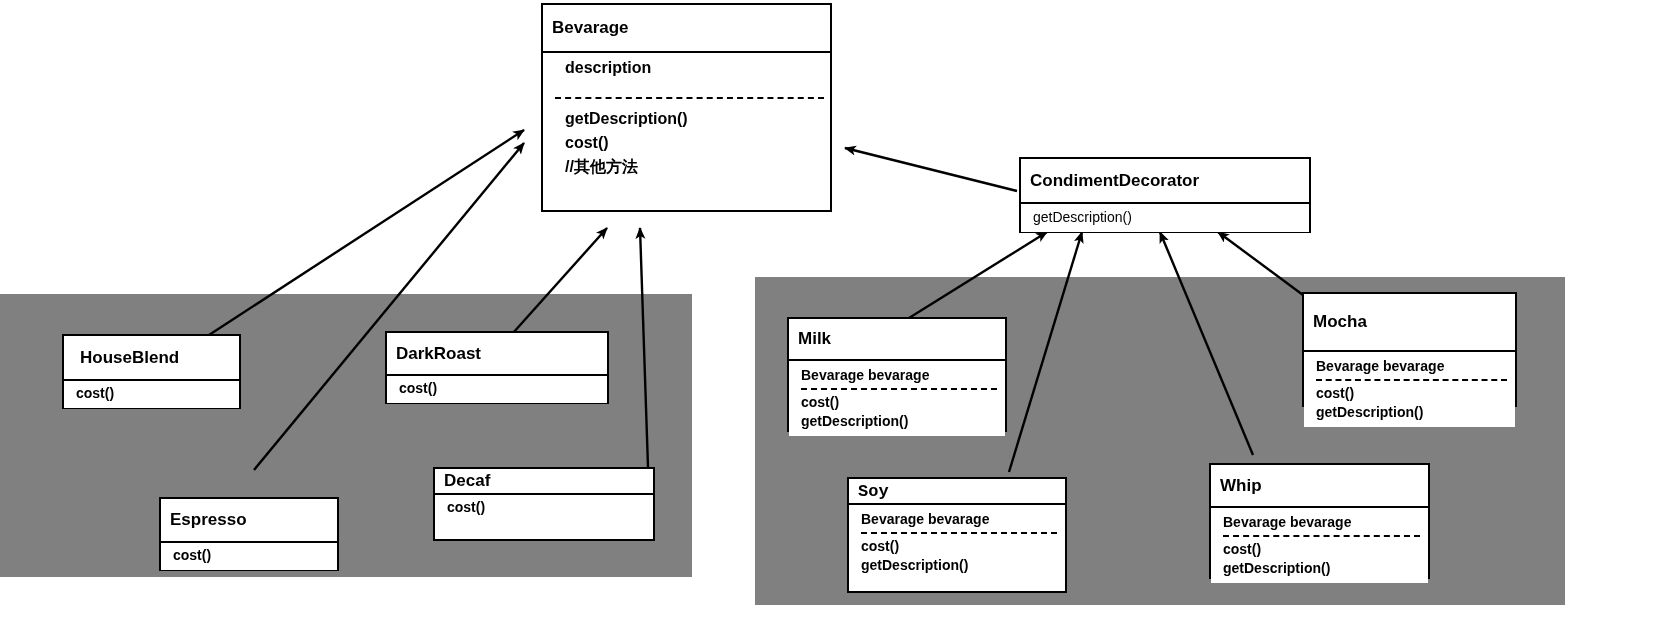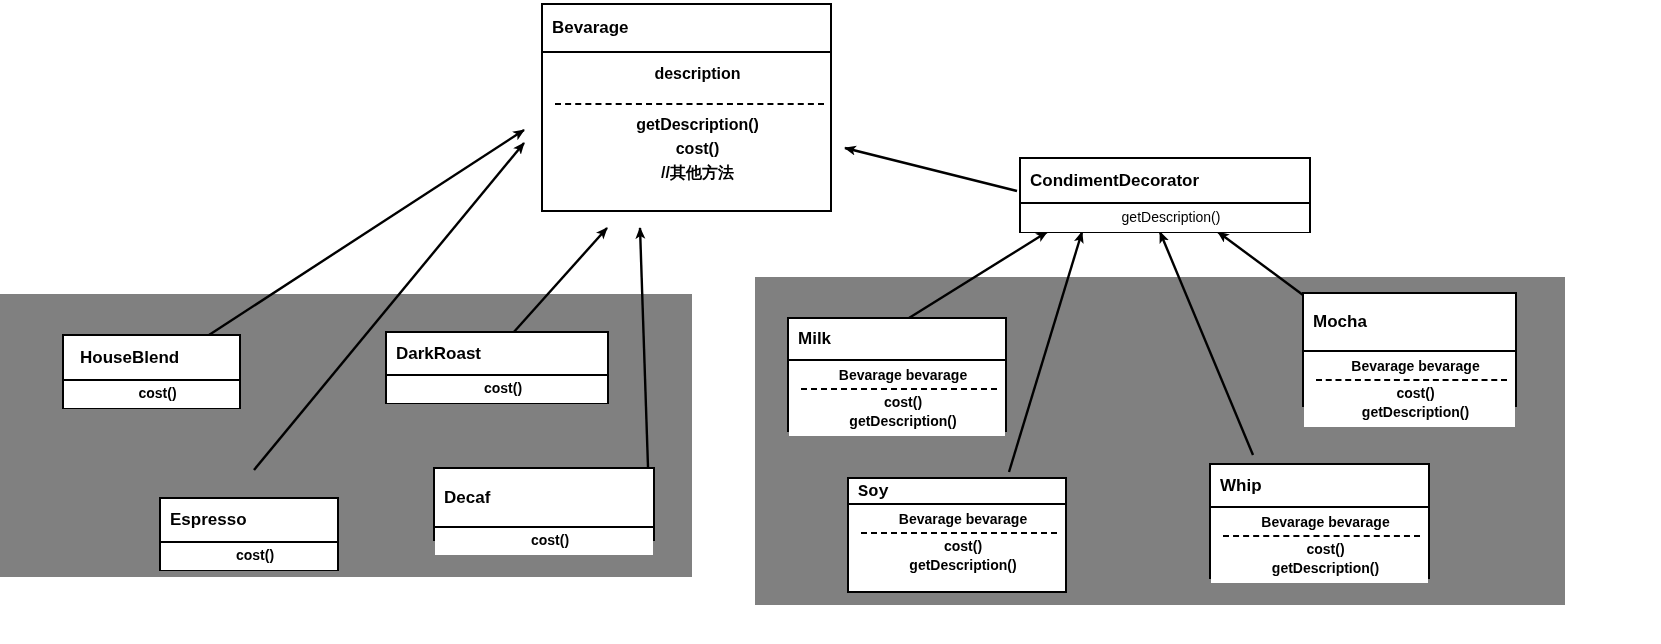--- a/index.html
+++ b/index.html
@@ -1,21 +1,21 @@
 <!DOCTYPE html>
 <html><head>
 <meta charset="utf-8">
 <style>
   html,body{margin:0;padding:0;background:#ffffff;}
   body{font-family:"Liberation Sans", sans-serif;}
   #canvas{position:relative;width:1661px;height:644px;background:#ffffff;overflow:hidden;}
 
   .panel{position:absolute;background:#808080;}
 
-  .uml{position:absolute;box-sizing:border-box;background:#ffffff;border:2px solid #000000;text-align:center;}
+  .uml{position:absolute;box-sizing:border-box;background:#ffffff;border:2px solid #000000;}
   .uml .title{
     box-sizing:border-box;
     font-size:17px;font-weight:bold;color:#000;
     padding:6px 0 6px 9px;
     display:flex;align-items:center;
     background:#ffffff;
   }
   .uml .sep{height:2px;background:#000;}
   .uml .body{box-sizing:border-box;background:#ffffff;padding:5px 0 5px 12px;}
   .uml .body .line{font-size:14px;color:#000;line-height:19px;white-space:nowrap;}
@@ -59,21 +59,21 @@
     <line x1="1009" y1="472" x2="1082" y2="232" stroke="#000" stroke-width="2.4" marker-end="url(#ahead)"></line>
 
     <line x1="1253" y1="455" x2="1160" y2="232" stroke="#000" stroke-width="2.4" marker-end="url(#ahead)"></line>
 
     <line x1="1303" y1="295" x2="1218" y2="232" stroke="#000" stroke-width="2.4" marker-end="url(#ahead)"></line>
   </svg>
 
   <div class="uml" style="left:541px; top:3px; width:291px; height:209px;">
     <div class="title bev-title" style="height:46px;">Bevarage</div>
     <div class="sep"></div>
-    <div class="body" style="padding-top:12px;">
+    <div class="body" style="padding-top:6px;">
       <div class="bev-attr">description</div>
       <div class="dashed" style="margin-top:20px;margin-right:6px;"></div>
       <div class="bev-op" style="margin-top:8px;">getDescription()</div>
       <div class="bev-op">cost()</div>
       <div class="bev-op">//其他方法</div>
     </div>
   </div>
 
   <div class="uml" style="left:1019px; top:157px; width:292px; height:76px;">
     <div class="title" style="height:43px;">CondimentDecorator</div>
@@ -101,21 +101,21 @@
 
   <div class="uml" style="left:159px; top:471px; width:180px; height:74px;margin-top:26px;">
     <div class="title" style="height:42px;">Espresso</div>
     <div class="sep"></div>
     <div class="body" style="padding-top:3px;">
       <div class="line bold">cost()</div>
     </div>
   </div>
 
   <div class="uml" style="left:433px; top:467px; width:222px; height:74px;">
-    <div class="title" style="height:57px;">Decaf</div>
+    <div class="title" style="height:24px;">Decaf</div>
     <div class="sep"></div>
     <div class="body" style="padding-top:3px;">
       <div class="line bold">cost()</div>
     </div>
   </div>
 
   <div class="uml" style="left:787px; top:317px; width:220px; height:115px;">
     <div class="title" style="height:40px;">Milk</div>
     <div class="sep"></div>
     <div class="body" style="padding-top:5px;">

